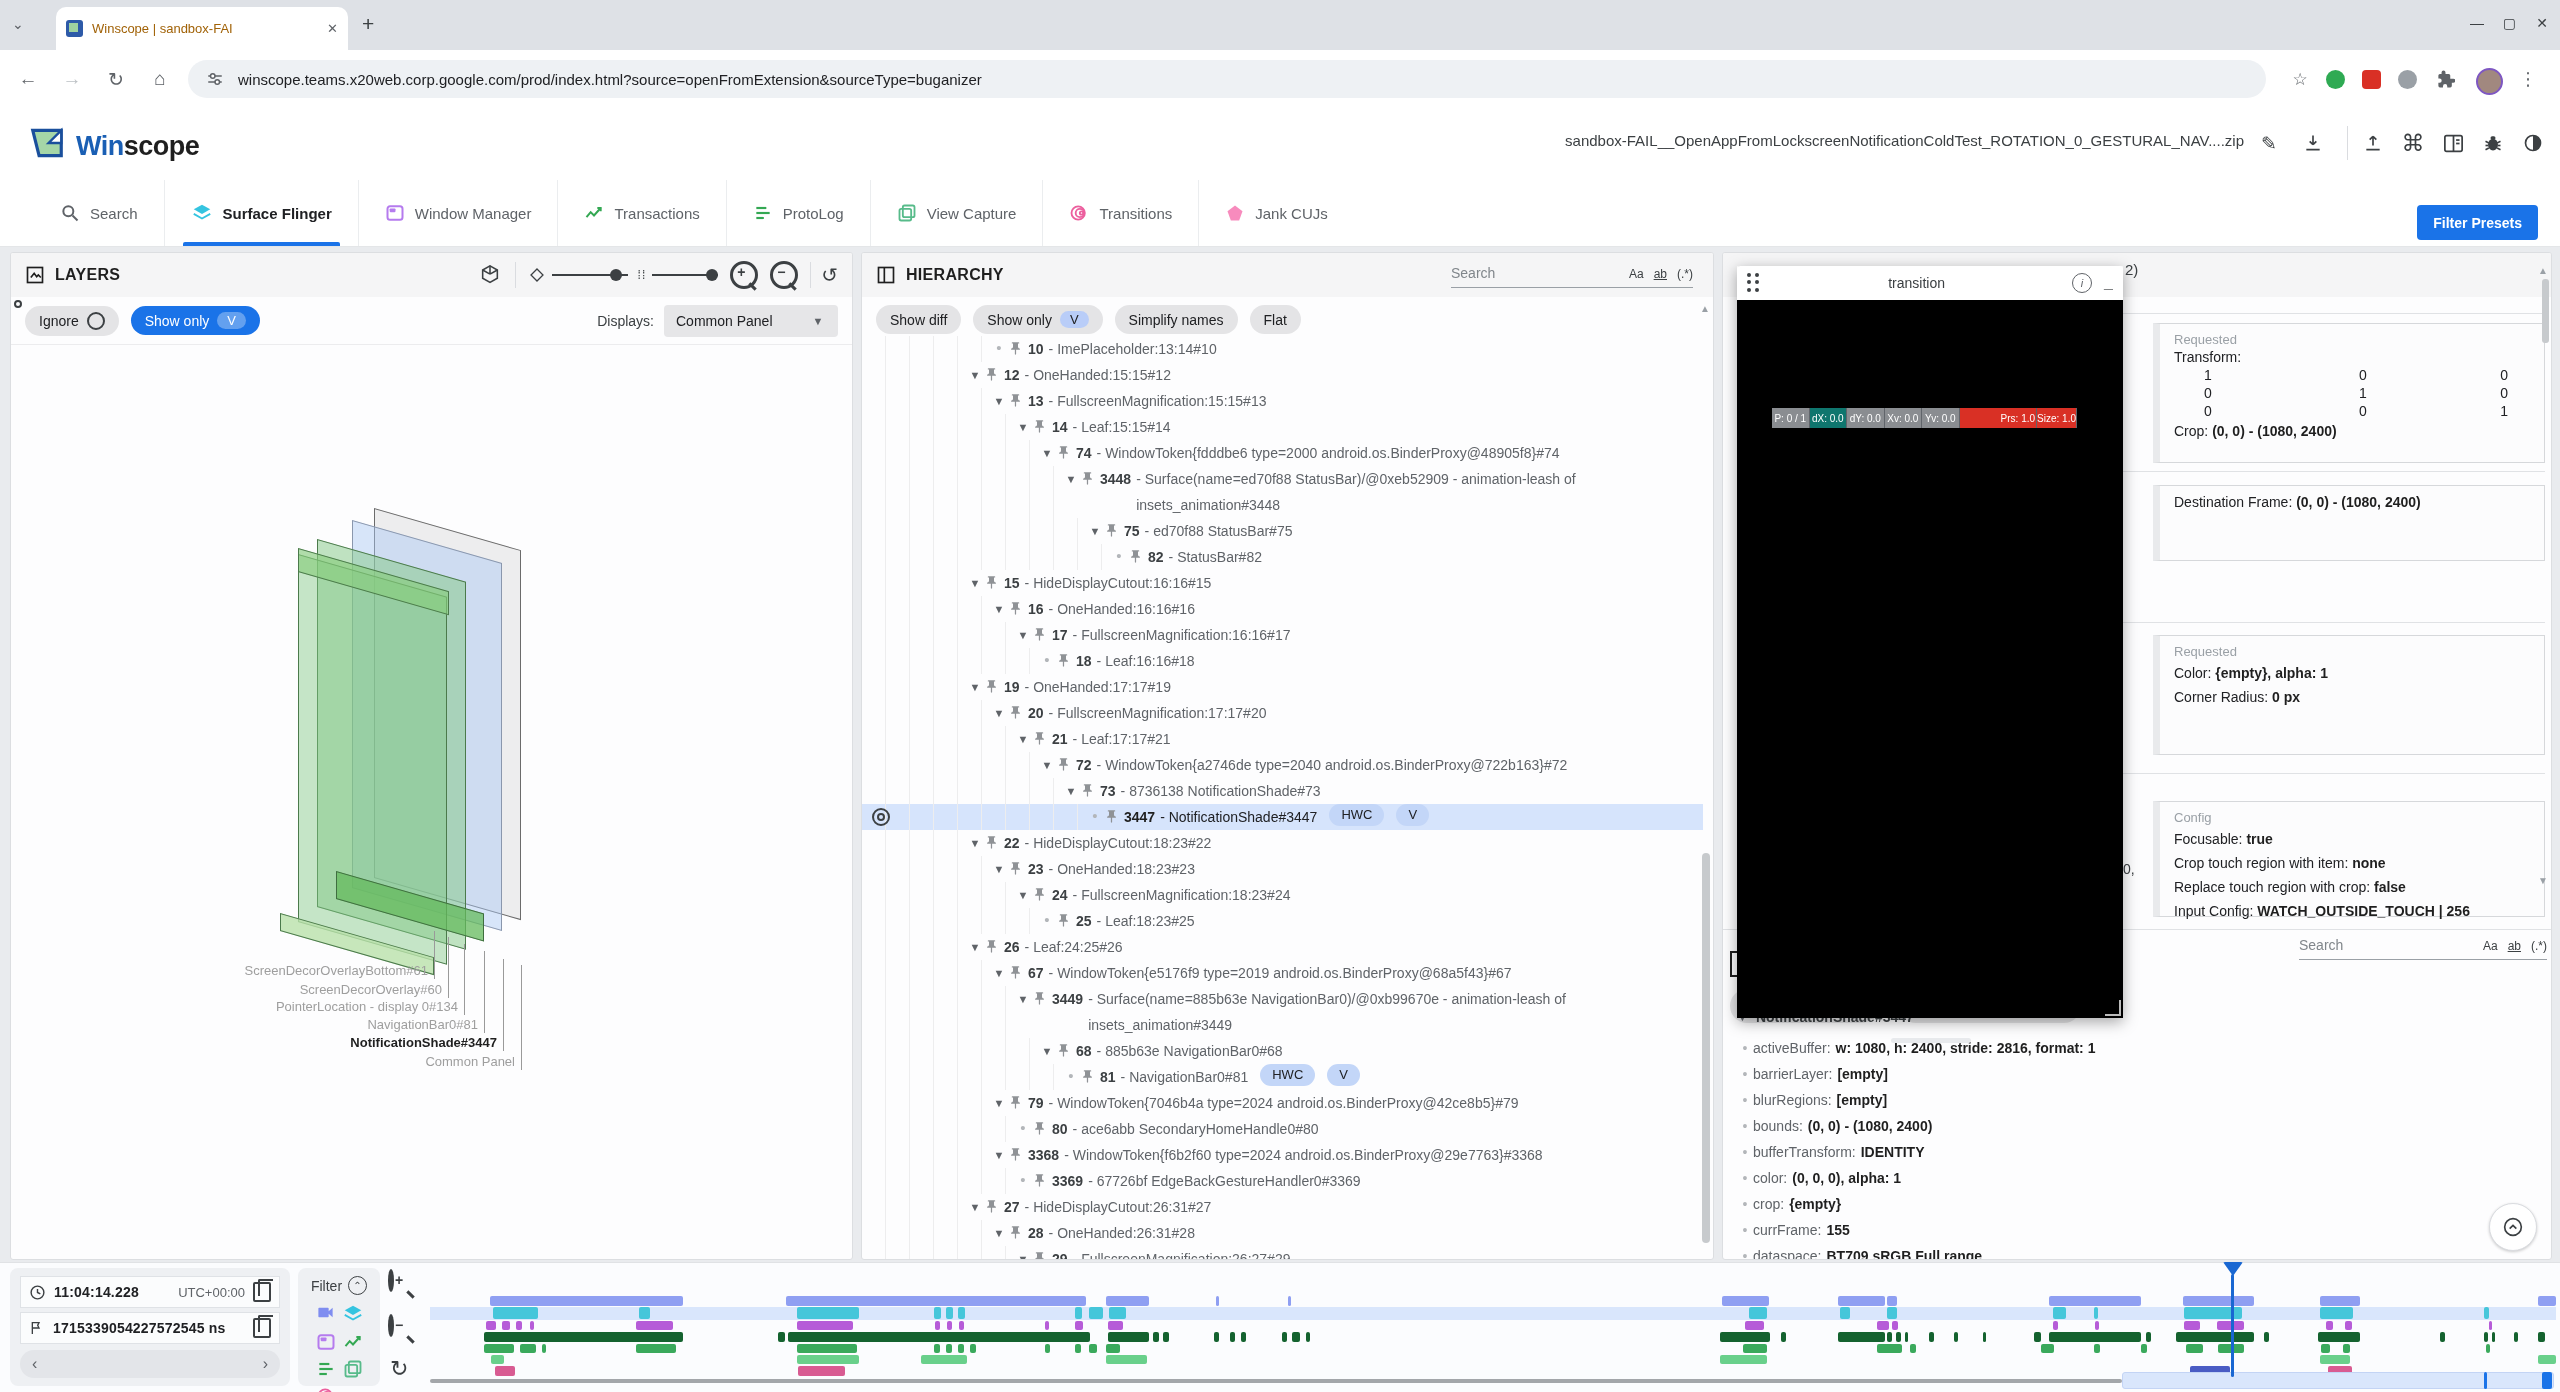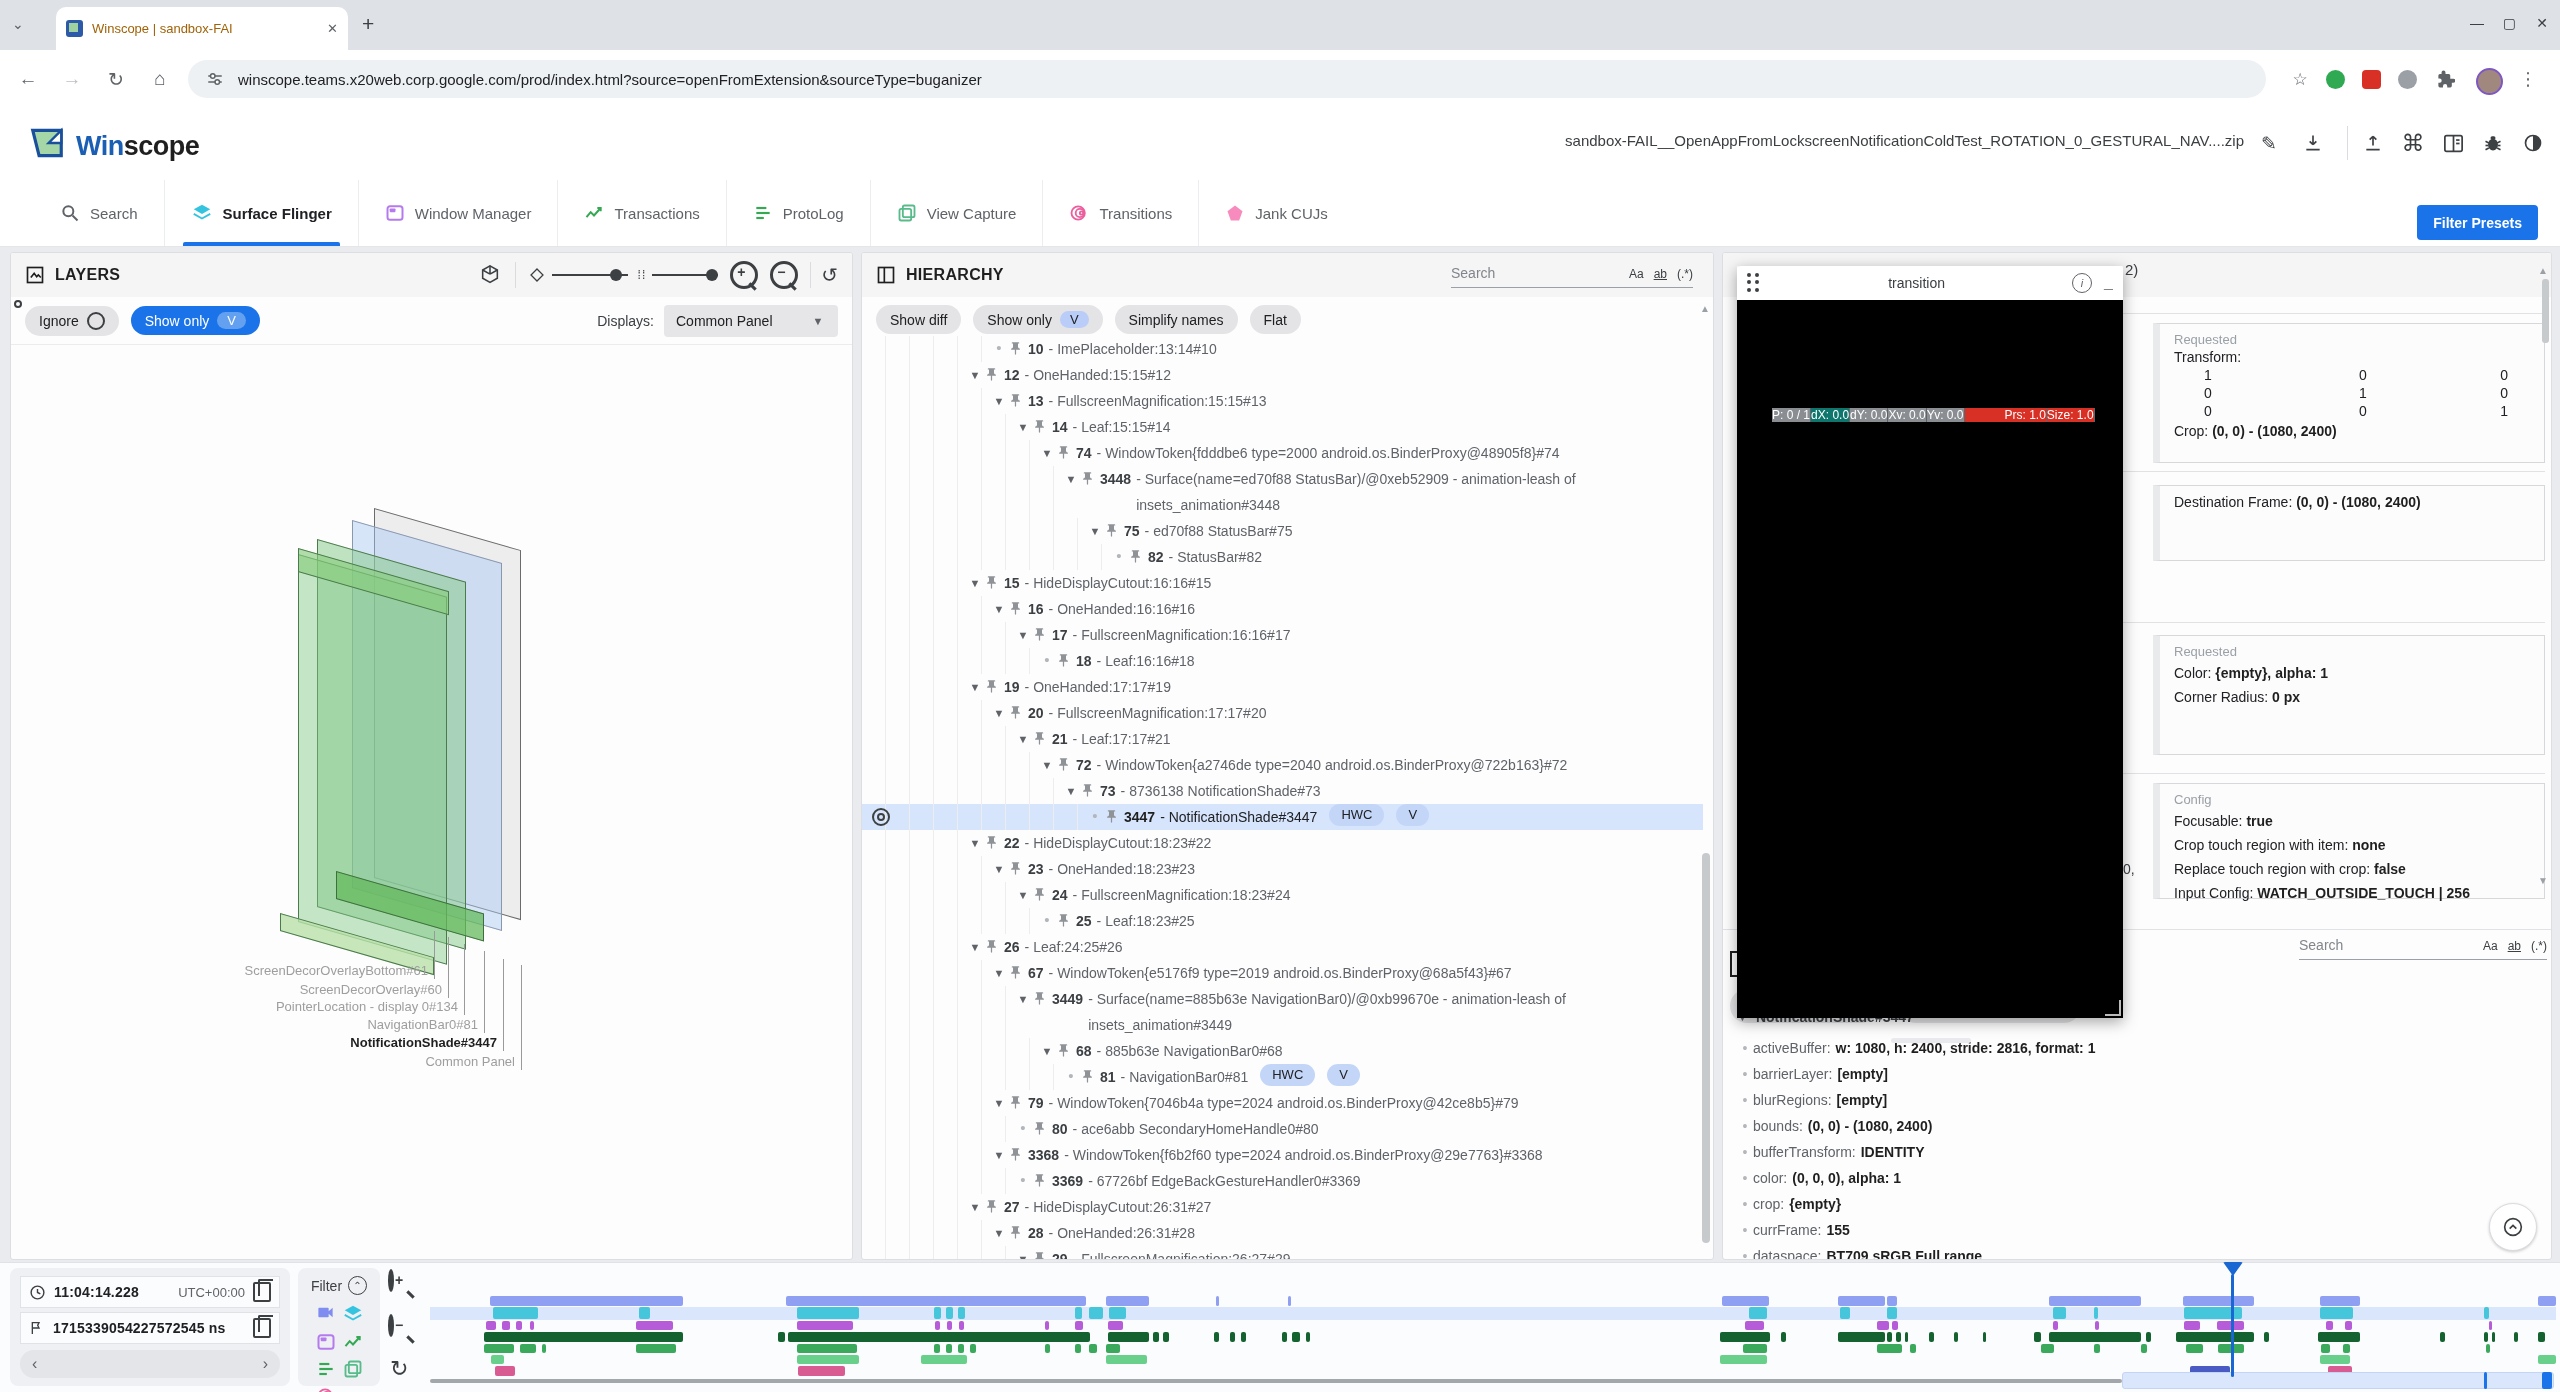--- a/index.html
+++ b/index.html
@@ -69,21 +69,21 @@
   .matrix span:nth-child(3n){text-align:right;padding-right:14px;}
   .plist{position:absolute;left:14px;right:8px;top:782px;bottom:0;overflow:hidden;font-size:14px;}
   .pli{display:flex;line-height:26px;}
   .pli .bu{flex:0 0 16px;color:#b3b6ba;text-align:center;}
   .pli .n{color:#5f6368;margin-right:5px;white-space:nowrap;}
   .pli b{color:#1f1f1f;white-space:nowrap;}
   
   .ovl{position:absolute;left:1737px;top:266px;width:386px;height:752px;z-index:30;box-shadow:0 4px 14px rgba(0,0,0,.35);}
   .ovlhdr{height:34px;background:#fff;border-radius:3px 3px 0 0;display:flex;align-items:center;padding:0 10px;box-sizing:border-box;}
   .ovlbody{height:718px;background:#000;position:relative;}
-  .ptrseg{height:14px;display:flex;align-items:center;justify-content:center;color:#fff;font-size:12px;white-space:nowrap;flex:1;}
+  .ptrseg{height:20px;display:flex;align-items:center;justify-content:center;color:#fff;font-size:10px;white-space:nowrap;flex:1;}
   .dots{width:14px;height:20px;display:grid;grid-template-columns:1fr 1fr;gap:2px;}
   .dots i{width:4px;height:4px;border-radius:50%;background:#3c4043;}
   
   .tl-card{position:absolute;background:#eef0f3;border-radius:8px;}
   .tlrow{position:absolute;left:10px;right:10px;height:32px;background:#fbfcfd;border:1px solid #dfe2e6;display:flex;align-items:center;padding:0 8px;box-sizing:border-box;font-size:14px;}
   .tlrow b{letter-spacing:.2px;}
   .copyic{width:14px;height:16px;border:2px solid #3c4043;border-radius:2px;position:relative;margin-left:8px;}
   .copyic:after{content:"";position:absolute;left:3px;top:-5px;width:13px;height:15px;border-left:2px solid #3c4043;border-top:2px solid #3c4043;border-radius:2px 0 0 0;}
   .magic{width:22px;height:22px;border:3px solid #3c4043;border-radius:50%;position:relative;}
   .magic:after{content:"";position:absolute;width:3px;height:9px;background:#3c4043;transform:rotate(-45deg);left:18px;top:18px;}
@@ -798,21 +798,21 @@
       <div><span>Crop: </span><b>(0, 0) - (1080, 2400)</b></div>
     </div>
     <div class="pcard" style="top:232px;height:76px;">
       <div><span>Destination Frame: </span><b>(0, 0) - (1080, 2400)</b></div>
     </div>
     <div class="pcard" style="top:382px;height:120px;" id="colorcard">
       <div class="tag">Requested</div>
     <div style="line-height: 24px;"><span>Color: </span><b>{empty}, alpha: 1</b></div>
         <div style="line-height: 24px;"><span>Corner Radius: </span><b>0 px</b></div>
       </div>
-    <div class="pcard" style="top:530px;height:116px;" id="configcard">
+    <div class="pcard" style="top:548px;height:116px;" id="configcard">
       <div class="tag">Config</div>
     <div style="line-height: 24px;"><span>Focusable: </span><b>true</b></div>
         <div style="line-height: 24px;"><span>Crop touch region with item: </span><b>none</b></div>
         <div style="line-height: 24px;"><span>Replace touch region with crop: </span><b>false</b></div>
         <div style="line-height: 24px;"><span>Input Config: </span><b>WATCH_OUTSIDE_TOUCH | 256</b></div>
       </div>
     <div class="abs" style="left:400px;top:608px;font-size:14px;color:#3c4043;">0,</div>
 
     <div class="abs" style="right:3px;top:12px;color:#9aa0a6;font-size:10px;">▲</div>
     <div class="abs" style="right:2px;top:26px;width:7px;height:64px;background:#c7cacd;border-radius:3px;"></div>

